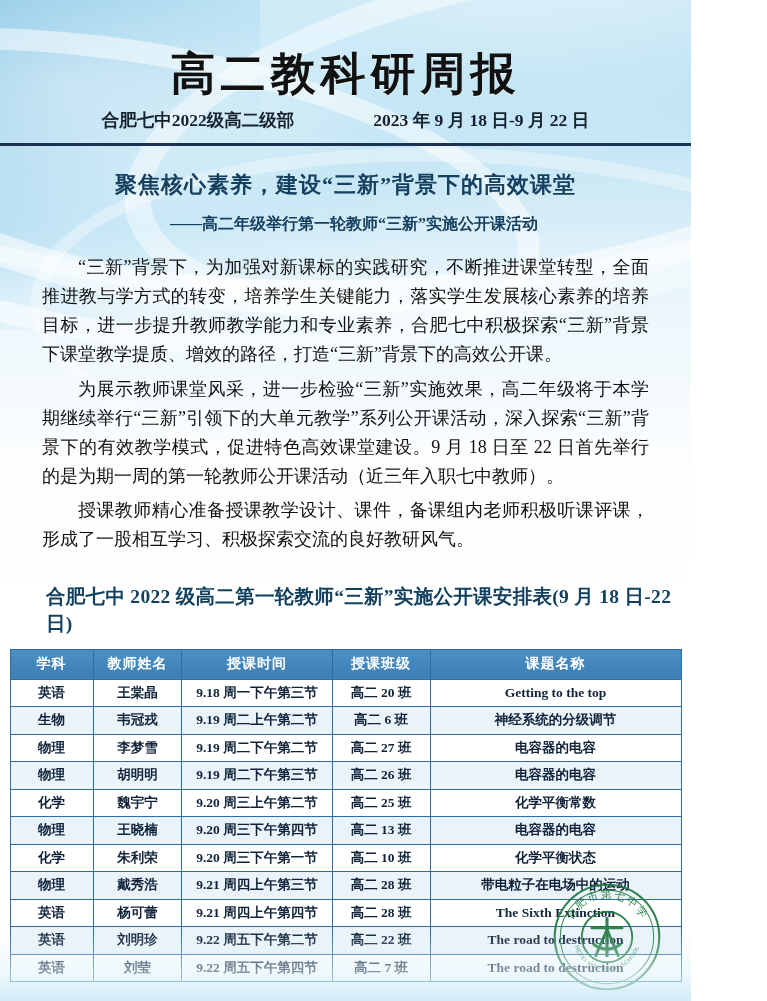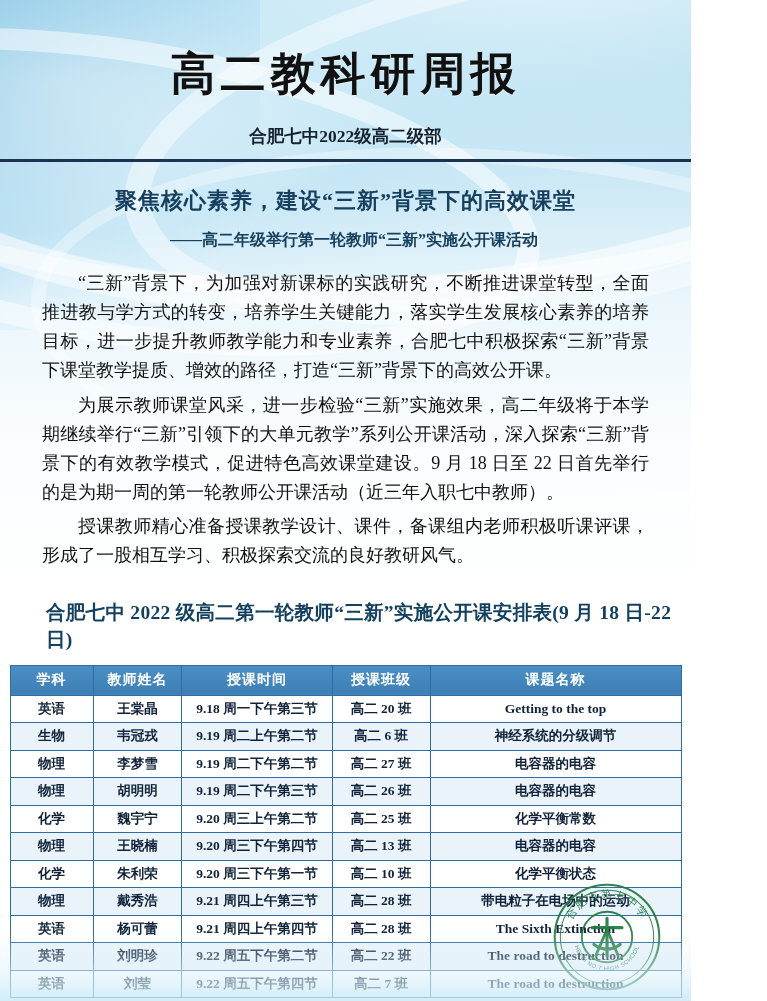--- a/index.html
+++ b/index.html
@@ -86,21 +86,21 @@
     font-family: "DejaVu Serif", "Liberation Serif", serif;
     text-shadow: 0 1px 0 rgba(255,255,255,0.6);
   }
 
   .subhead {
     position: relative;
     display: flex;
     justify-content: center;
     align-items: baseline;
     gap: 79px;
-    margin-top: 20px;
+    margin-top: 4px;
     font-size: 17.5px;
     font-weight: bold;
     color: #15222e;
   }
 
   .rule {
     position: relative;
     margin: 11px auto 0 auto;
     width: 700px;
     height: 3px;
@@ -211,20 +211,21 @@
   <div class="swoosh sw1"></div>
   <div class="swoosh sw2"></div>
   <div class="swoosh sw3"></div>
   <div class="swoosh sw4"></div>
   <div class="swoosh sw5"></div>
 
   <div class="title">高二教科研周报</div>
 
   <div class="subhead">
     <span>合肥七中2022级高二级部</span>
+    <span>2023 年 9 月 18 日-9 月 22 日</span>
   </div>
 
   <div class="rule"></div>
 
   <div class="article-title">聚焦核心素养，建设“三新”背景下的高效课堂</div>
   <div class="article-sub">——高二年级举行第一轮教师“三新”实施公开课活动</div>
 
   <div class="body-text">
     <p>“三新”背景下，为加强对新课标的实践研究，不断推进课堂转型，全面推进教与学方式的转变，培养学生关键能力，落实学生发展核心素养的培养目标，进一步提升教师教学能力和专业素养，合肥七中积极探索“三新”背景下课堂教学提质、增效的路径，打造“三新”背景下的高效公开课。</p>
     <p>为展示教师课堂风采，进一步检验“三新”实施效果，高二年级将于本学期继续举行“三新”引领下的大单元教学”系列公开课活动，深入探索“三新”背景下的有效教学模式，促进特色高效课堂建设。9 月 18 日至 22 日首先举行的是为期一周的第一轮教师公开课活动（近三年入职七中教师）。</p>

